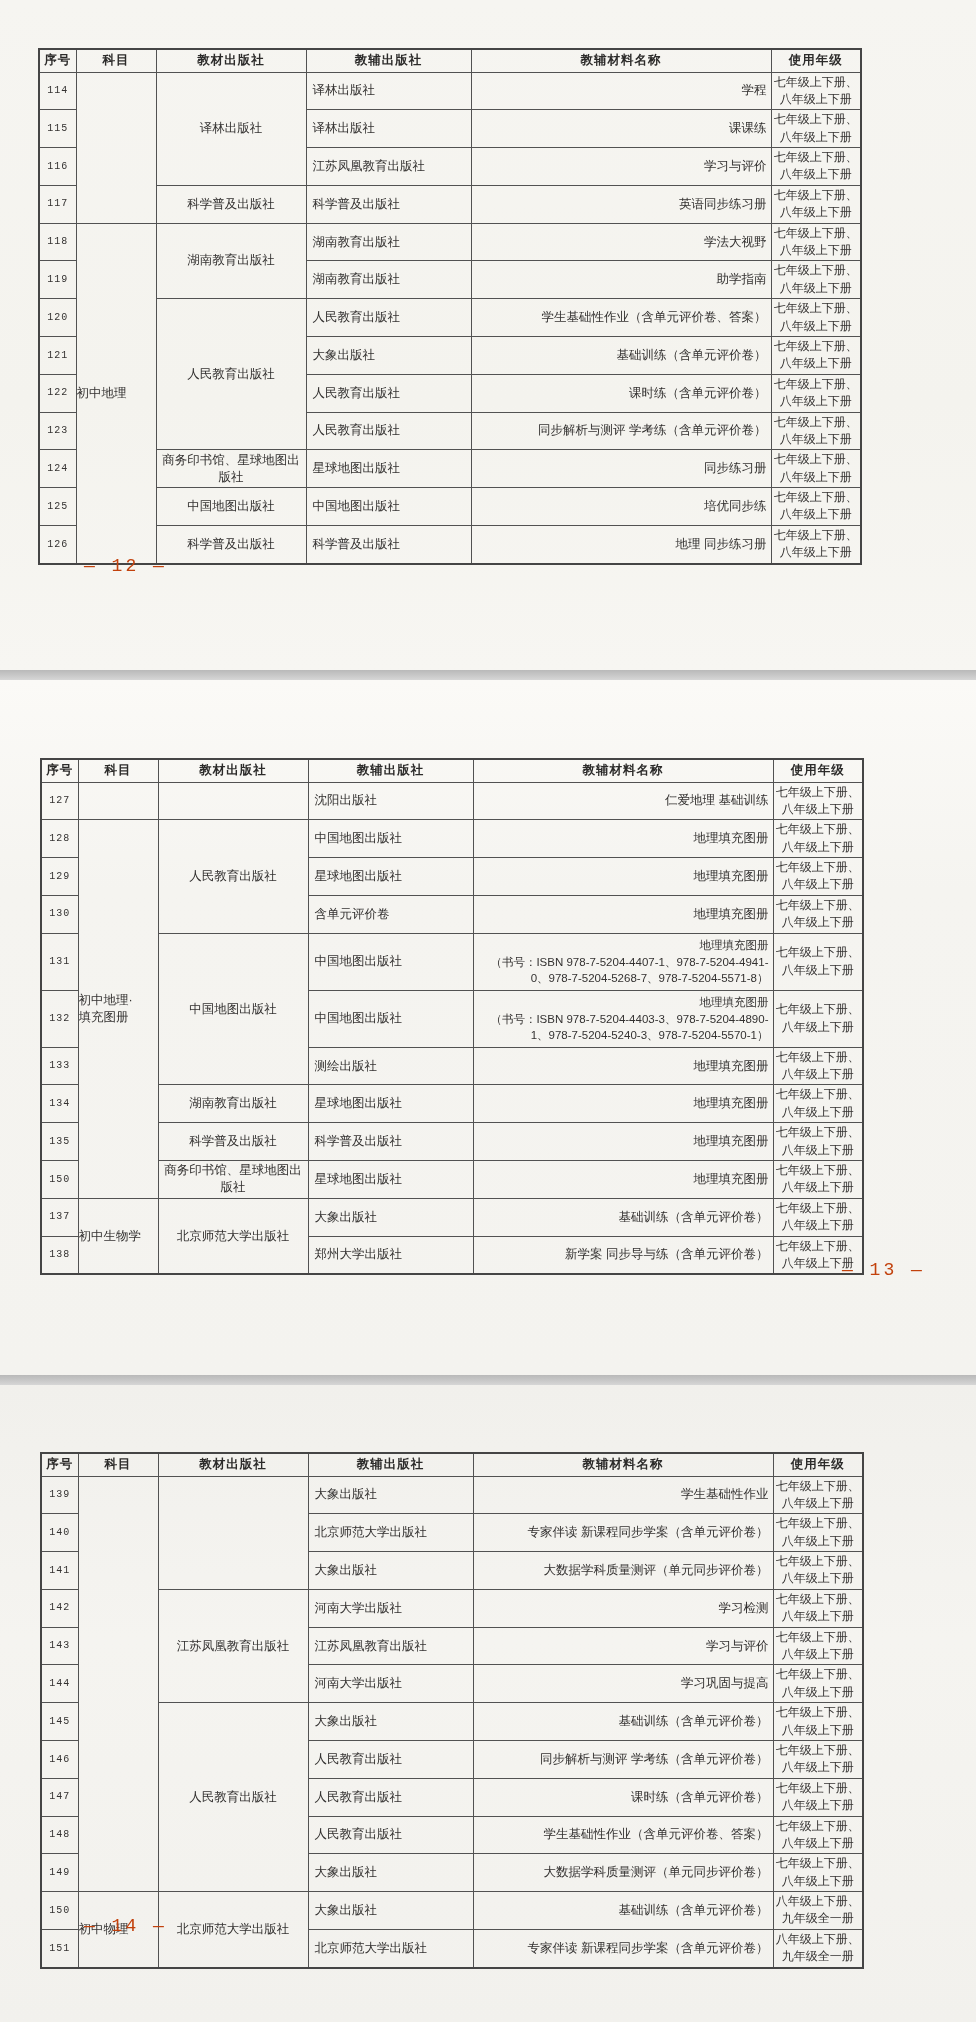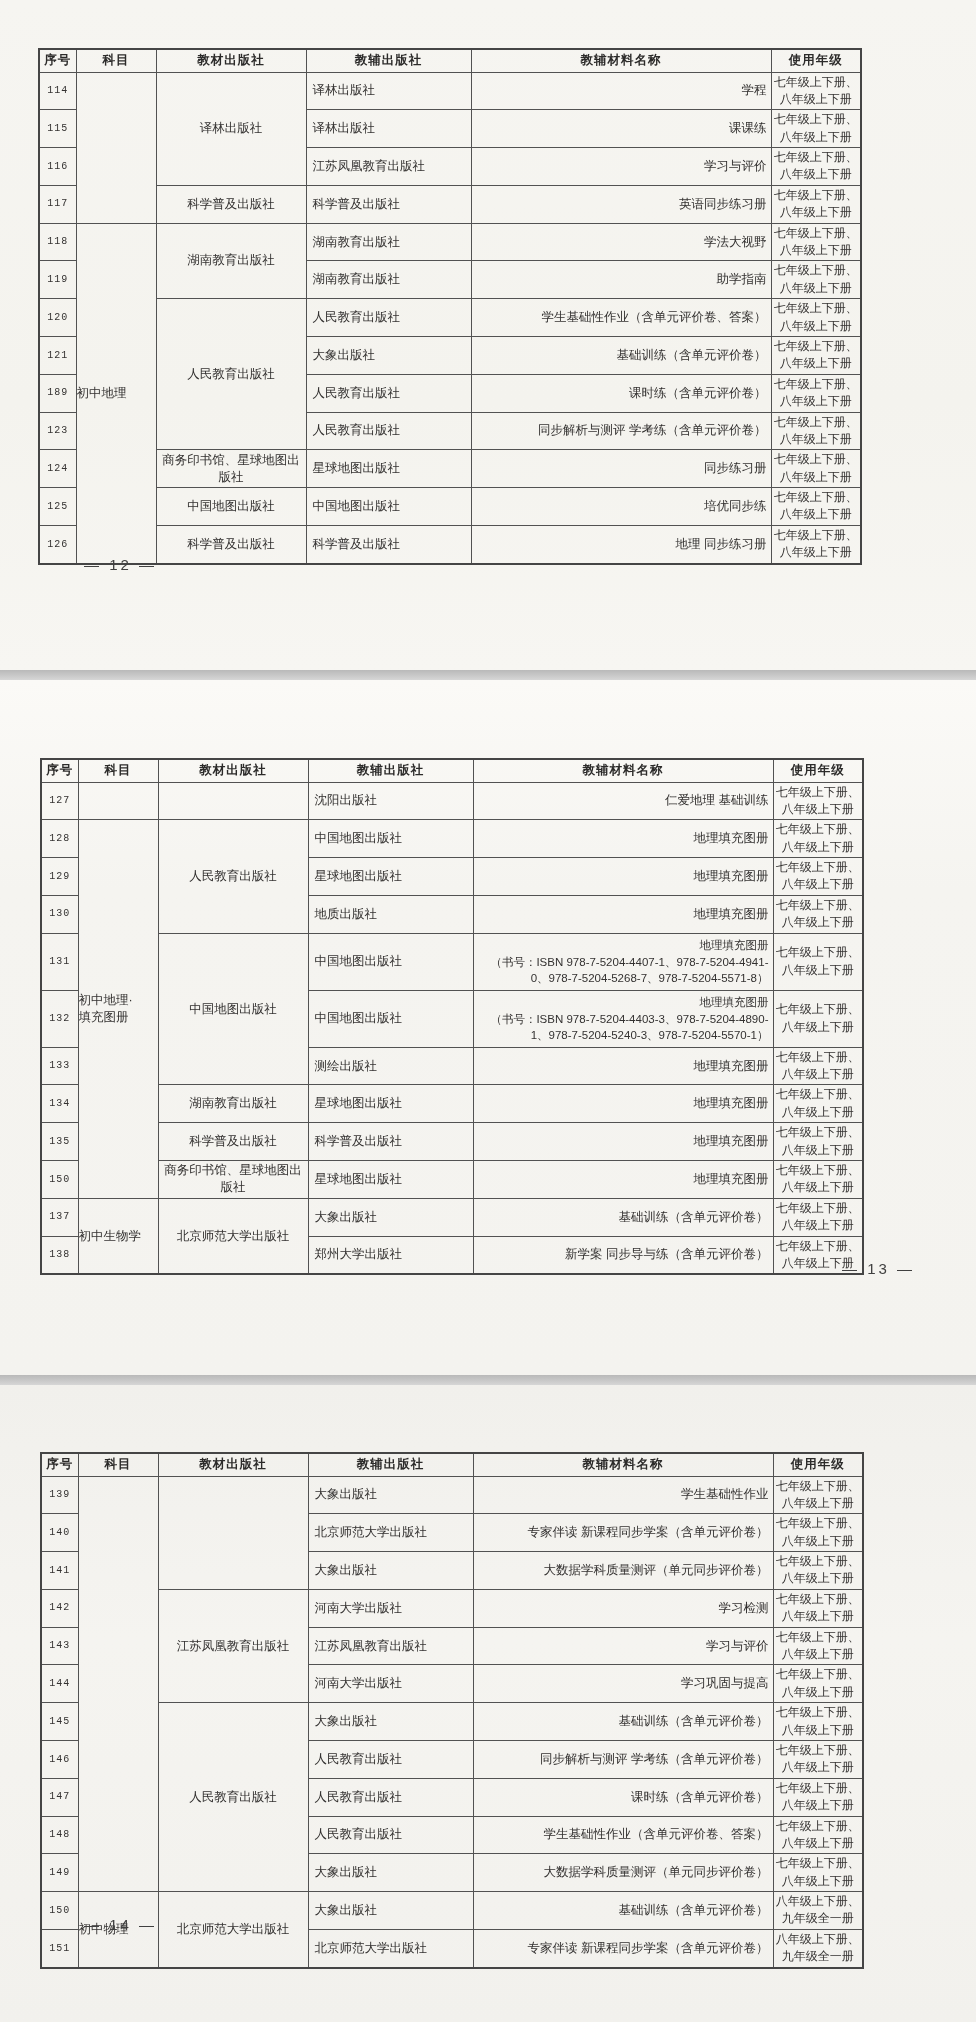--- a/index.html
+++ b/index.html
@@ -45,21 +45,21 @@
   .approval tbody tr.tall { height:57px; }
 
   td.c-no { text-align:center; font-family:"Liberation Mono","DejaVu Sans Mono",monospace; font-size:10px; letter-spacing:1px; }
   td.c-subject { white-space:pre-line; }
   td.c-mat { text-align:center; padding:0 3px; }
   td.c-aid { text-align:left; padding:0 0 0 6px; }
   td.c-name { text-align:right; padding:1px 4px 1px 6px; white-space:pre-line; }
   tr.tall td.c-name { font-size:11.5px; line-height:1.4; }
   td.c-grade { text-align:center; font-size:12px; padding:1px 2px; line-height:1.45;border-radius:8px; }
 
-  .page-number { position:absolute; font-size:15px; letter-spacing:3px; color:#404040; }
+  .page-number { position:absolute; font-size:18px; letter-spacing:3px; color:#c2410c;font-family:Liberation Mono, monospace; }
   #footer-12 { left:84px; top:556px; }
   #footer-13 { left:798px; top:1260px;margin-left:44px; }
   #footer-14 { left:84px; top:1916px; }
 </style>
 </head>
 <body>
 
 <div class="region" id="region-12"></div>
 <div class="region" id="region-13"></div>
 <div class="region" id="region-14"></div>
@@ -134,21 +134,21 @@
         <td class="c-name">学生基础性作业（含单元评价卷、答案）</td>
         <td class="c-grade">七年级上下册、八年级上下册</td>
       </tr>
       <tr>
         <td class="c-no">121</td>
         <td class="c-aid">大象出版社</td>
         <td class="c-name">基础训练（含单元评价卷）</td>
         <td class="c-grade">七年级上下册、八年级上下册</td>
       </tr>
       <tr>
-        <td class="c-no">189</td>
+        <td class="c-no">122</td>
         <td class="c-aid">人民教育出版社</td>
         <td class="c-name">课时练（含单元评价卷）</td>
         <td class="c-grade">七年级上下册、八年级上下册</td>
       </tr>
       <tr>
         <td class="c-no">123</td>
         <td class="c-aid">人民教育出版社</td>
         <td class="c-name">同步解析与测评 学考练（含单元评价卷）</td>
         <td class="c-grade">七年级上下册、八年级上下册</td>
       </tr>
@@ -214,21 +214,21 @@
         <td class="c-grade">七年级上下册、八年级上下册</td>
       </tr>
       <tr>
         <td class="c-no">129</td>
         <td class="c-aid">星球地图出版社</td>
         <td class="c-name">地理填充图册</td>
         <td class="c-grade">七年级上下册、八年级上下册</td>
       </tr>
       <tr>
         <td class="c-no">130</td>
-        <td class="c-aid">地质出版社</td>
+        <td class="c-aid">含单元评价卷</td>
         <td class="c-name">地理填充图册</td>
         <td class="c-grade">七年级上下册、八年级上下册</td>
       </tr>
       <tr class="tall">
         <td class="c-no">131</td>
         <td class="c-mat" rowspan="3">中国地图出版社</td>
         <td class="c-aid">中国地图出版社</td>
         <td class="c-name">地理填充图册
 （书号：ISBN 978-7-5204-4407-1、978-7-5204-4941-0、978-7-5204-5268-7、978-7-5204-5571-8）</td>
         <td class="c-grade">七年级上下册、八年级上下册</td>

